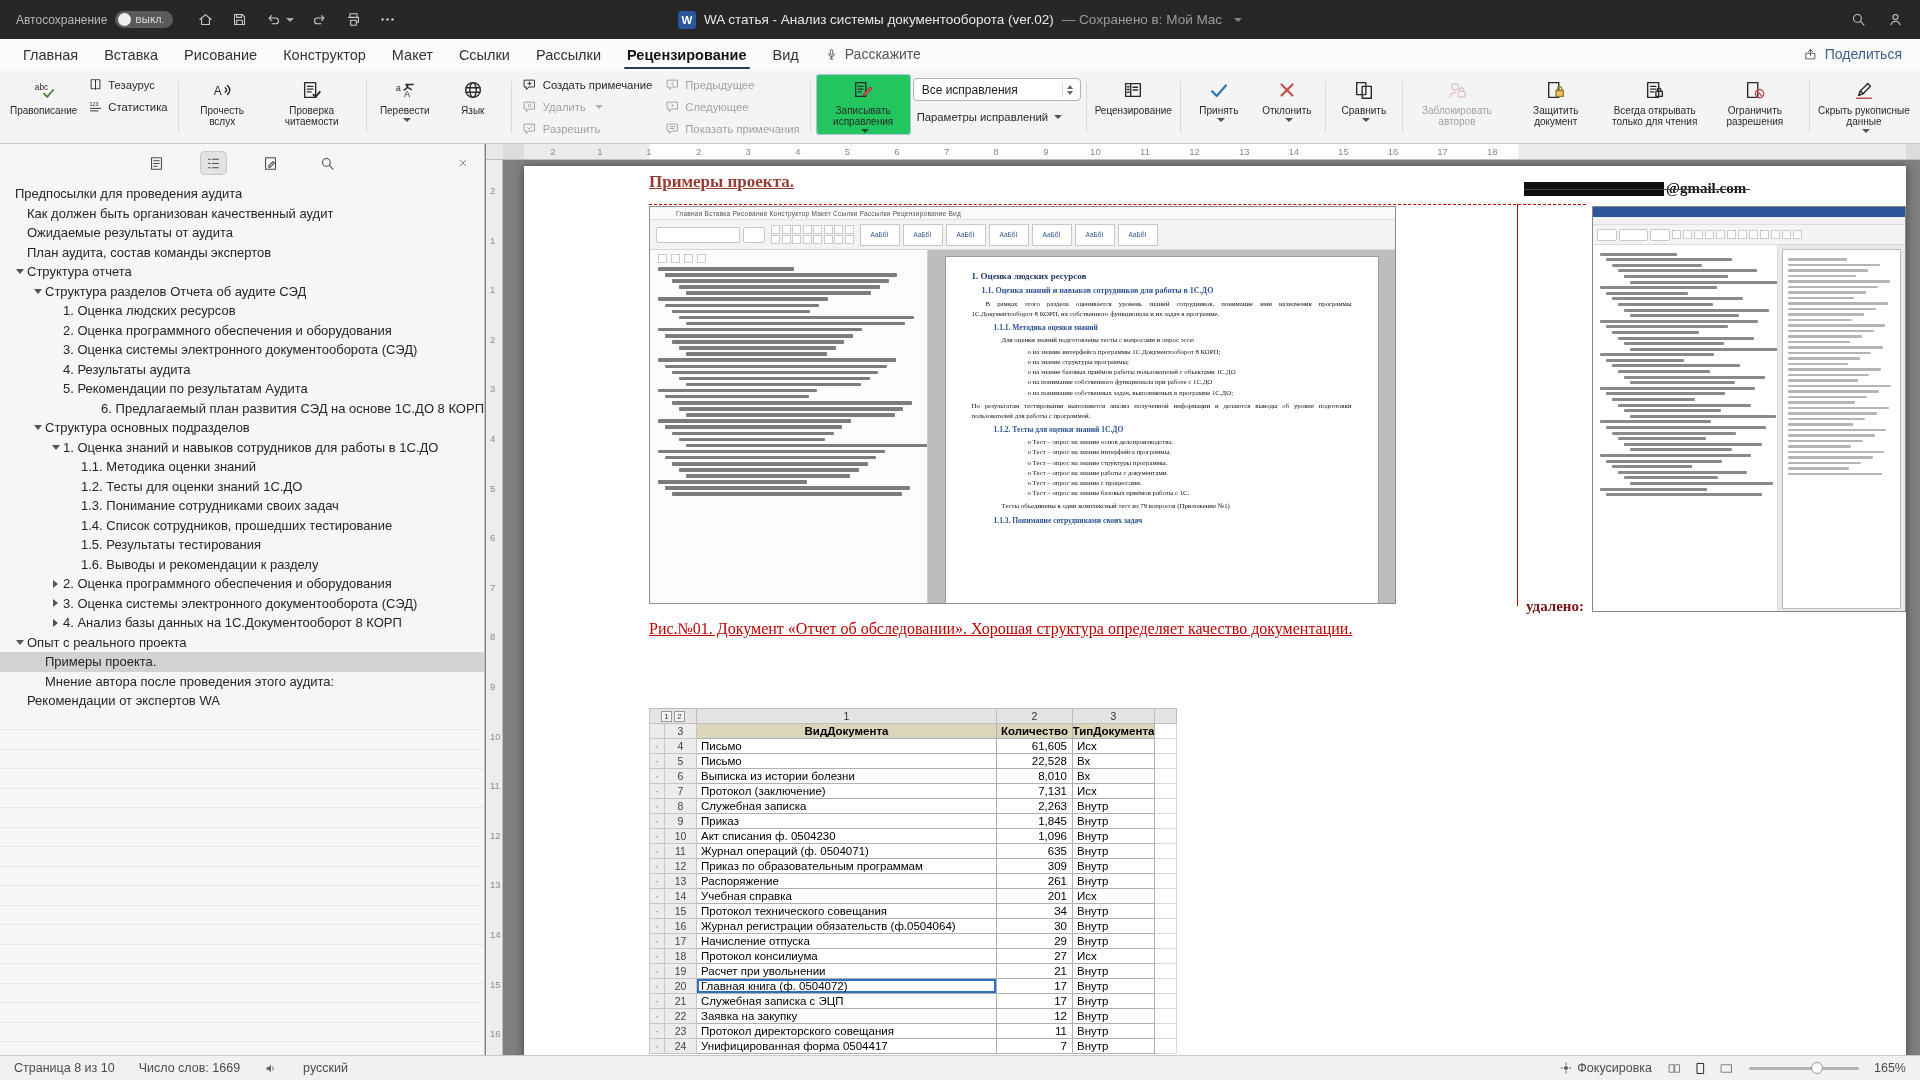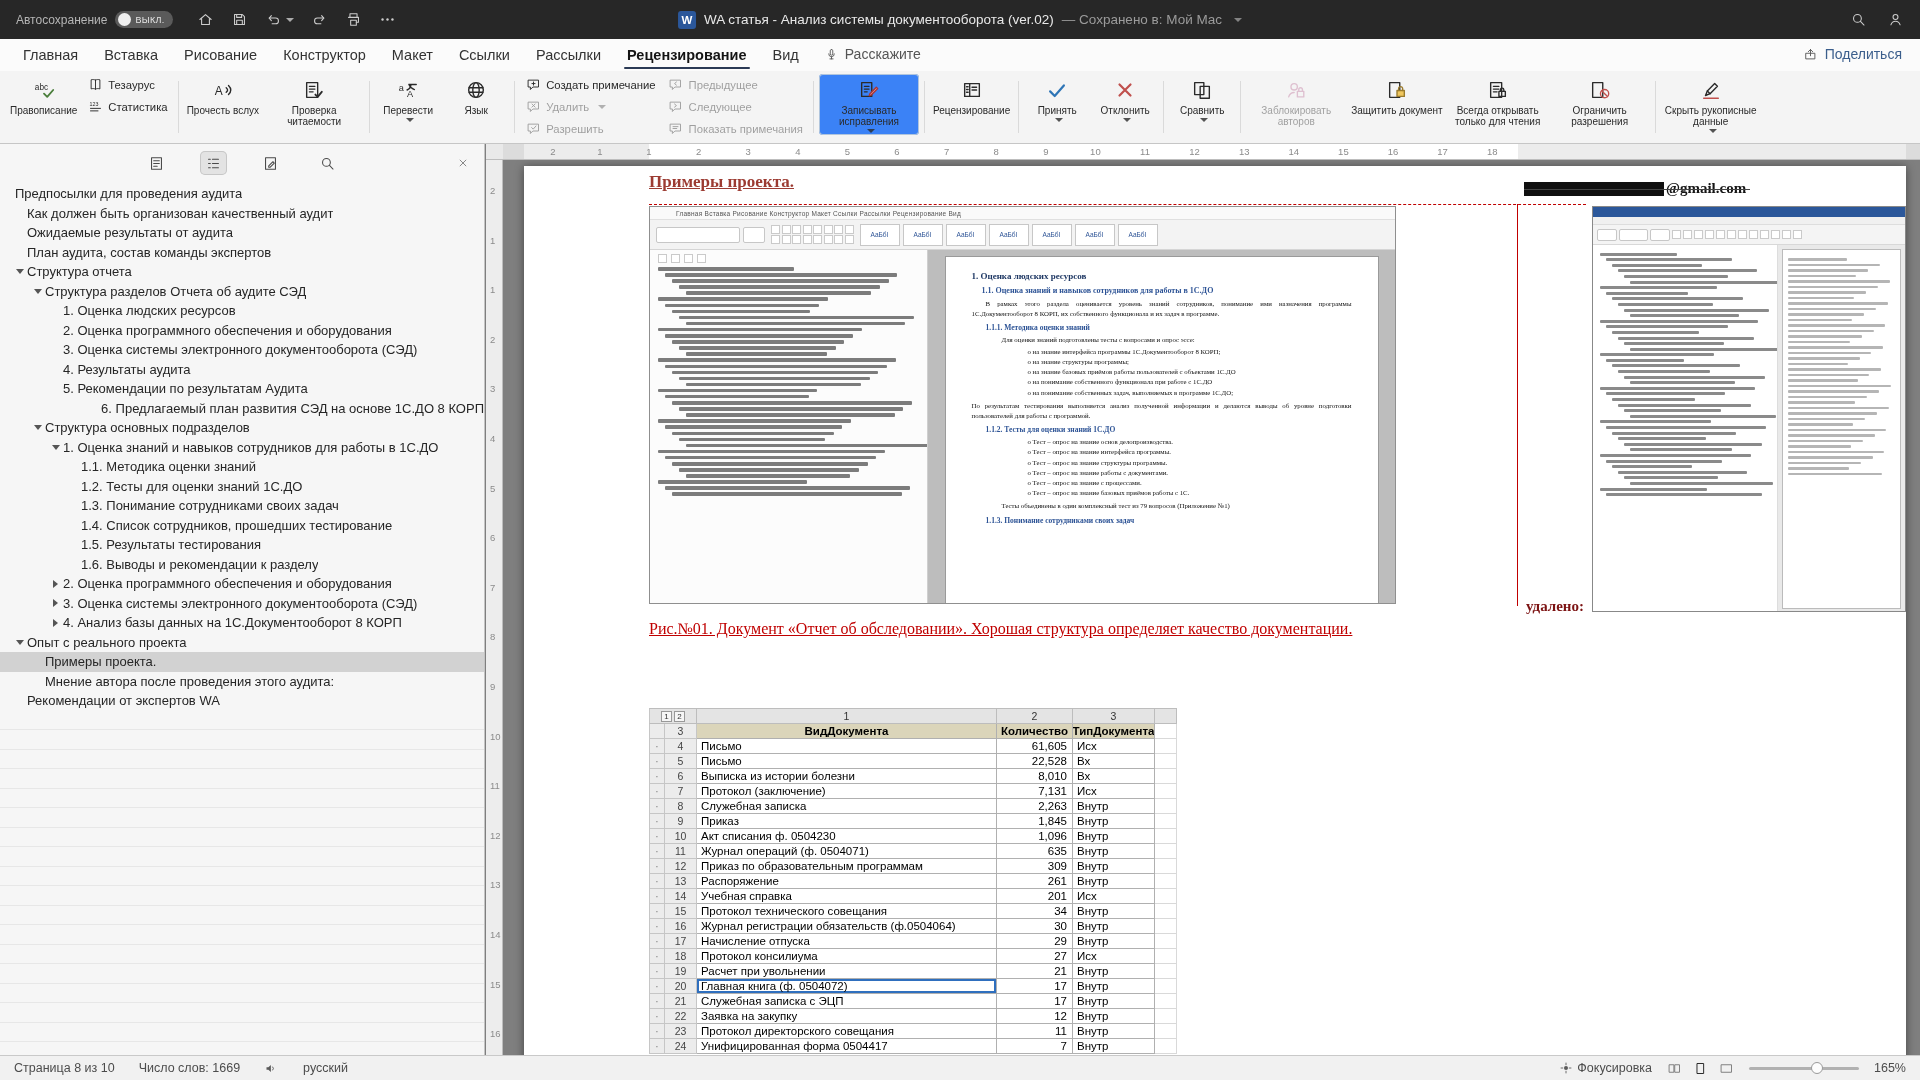--- a/index.html
+++ b/index.html
@@ -31,21 +31,21 @@
 .ribbon{position:absolute;top:71px;left:0;right:0;height:73px;background:#f4f4f4;border-bottom:1px solid #c6c6c6;display:flex;align-items:stretch;padding:3px 4px;overflow:hidden;z-index:18;}
 .rgroup{display:flex;align-items:flex-start;gap:2px;padding:0 3px;}
 .rsep{width:1px;background:#dadada;margin:7px 2px;flex:none;}
 .rcol{display:flex;flex-direction:column;justify-content:flex-start;gap:1px;}
 .rbtn-lg{width:auto;min-width:66px;max-width:100px;display:flex;flex-direction:column;align-items:center;justify-content:flex-start;padding:4px 3px 2px;border-radius:4px;color:#2a2a2a;text-align:center;}
 .rbtn-lg .rlbl{font-size:10px;line-height:1.12;margin-top:3px;}
 .rbtn-lg .caret{margin-top:2px;}
 .rbtn-sm{display:flex;align-items:center;gap:5px;padding:1px 5px;height:21px;border-radius:3px;color:#2a2a2a;font-size:11.3px;white-space:nowrap;}
 .rbtn-sm .ric{width:16px;display:flex;justify-content:center;}
 .disabled{opacity:.42;}
-.rbtn-lg.active{background:#3b82f6;box-shadow:inset 0 0 0 1px #b0c5dd;}
+.rbtn-lg.active{background:#22c55e;box-shadow:inset 0 0 0 1px #b0c5dd;}
 .ric{display:flex;align-items:center;justify-content:center;height:24px;}
 .track{padding-top:4px;}
 .combo{width:168px;height:23px;background:#fff;border:1px solid #b2b2b2;border-radius:4px;display:flex;align-items:center;font-size:12px;padding:0 3px 0 8px;color:#222;margin-bottom:7px;}
 .stepper{margin-left:auto;display:flex;flex-direction:column;gap:2px;align-items:center;padding:2px 4px;border-left:1px solid #d6d6d6;}
 .tri-up{width:0;height:0;border-left:3.5px solid transparent;border-right:3.5px solid transparent;border-bottom:4px solid #666;}
 .tri-down{width:0;height:0;border-left:3.5px solid transparent;border-right:3.5px solid transparent;border-top:4px solid #666;}
 .rsmall{display:flex;align-items:center;font-size:11.3px;color:#2a2a2a;gap:2px;padding:2px 4px;white-space:nowrap;}
 
 .main{position:absolute;top:144px;left:0;right:0;bottom:25px;}
 .sidebar{position:absolute;top:0;left:0;width:485px;height:100%;background:#f6f6f6;border-right:1px solid #c4c4c4;overflow:hidden;}
@@ -92,21 +92,21 @@
 .mini-sq{width:9px;height:9px;background:#fff;border:1px solid #cacaca;flex:none;}
 .mini-style{width:40px;height:22px;background:#fff;border:1px solid #c7c7c7;display:flex;align-items:center;justify-content:center;font-size:6.5px;color:#2e5496;flex:none;}
 .s1body{display:flex;height:355px;}
 .s1nav{width:278px;border-right:1px solid #cfcfcf;background:#fcfcfc;padding:4px 8px;overflow:hidden;}
 .s1navtools{display:flex;gap:4px;margin-bottom:4px;}
 .skl{height:3.5px;background:#7c7c7c;border-radius:1px;margin:2.6px 0;}
 .s1pagewrap{flex:1;background:#bdbdbd;display:flex;justify-content:center;overflow:hidden;}
 .s1page{width:434px;margin-top:6px;background:#fff;border:1px solid #9a9a9a;padding:14px 26px;font-family:"Liberation Serif",serif;color:#111;height:calc(100% - 6px);overflow:hidden;}
 .s1page .h1{font-size:9px;font-weight:700;color:#1f3864;margin-bottom:5px;}
 .s1page .h2{font-size:8px;font-weight:700;color:#2e5496;margin:3px 0 4px 10px;}
-.s1page .h3{font-size:7.5px;font-weight:700;color:#2e5496;margin:5px 0 3px 14px;}
+.s1page .h3{font-size:7.5px;font-weight:700;color:#2e5496;margin:5px 0 3px 22px;}
 .s1page p{font-size:6.8px;line-height:1.42;text-align:justify;margin:2px 0;}
 .s1page .ind{text-indent:14px;}
 .s1page .sub{margin-left:30px;text-align:left;}
 .s1page .ctr{margin-left:30px;text-align:left;}
 .s1page ul{list-style:none;margin:1px 0 3px 56px;}
 .s1page li{font-size:6.8px;line-height:1.5;}
 .s1page li::before{content:"o   ";}
 
 .shot2{position:absolute;left:1068px;top:40px;width:314px;height:406px;border:1px solid #888;background:#fff;overflow:hidden;}
 .s2blue{height:10px;background:#2b579a;}
@@ -405,20 +405,33 @@
       <div class="rcol">
         <div class="rbtn-lg active">
           <span class="ric">
             <svg class="icn" width="22" height="22" viewBox="0 0 24 24" fill="none" stroke="currentColor" stroke-width="1.5" stroke-linecap="round" stroke-linejoin="round">
               <rect x="4" y="4" width="11" height="15"></rect>
               <path d="M7 8h5M7 11h5M7 14h3"></path>
               <path d="m13 16 7-7 1.5 1.5-7 7-2.2.7z" fill="#e8b0ad" stroke="#a33"></path>
             </svg>
           </span>
           <span class="rlbl">Записывать исправления</span>
+          <span class="caret"></span>
+        </div>
+      </div>
+      <div class="rcol track">
+        <div class="combo">
+          <span>Все исправления</span>
+          <span class="stepper">
+            <span class="tri-up"></span>
+            <span class="tri-down"></span>
+          </span>
+        </div>
+        <div class="rsmall">
+          <span>Параметры исправлений</span>
           <span class="caret"></span>
         </div>
       </div>
     </div>
     <div class="rsep"></div>
     <div class="rgroup">
       <div class="rcol">
         <div class="rbtn-lg">
           <span class="ric">
             <svg class="icn" width="22" height="22" viewBox="0 0 24 24" fill="none" stroke="currentColor" stroke-width="1.5" stroke-linecap="round" stroke-linejoin="round">

